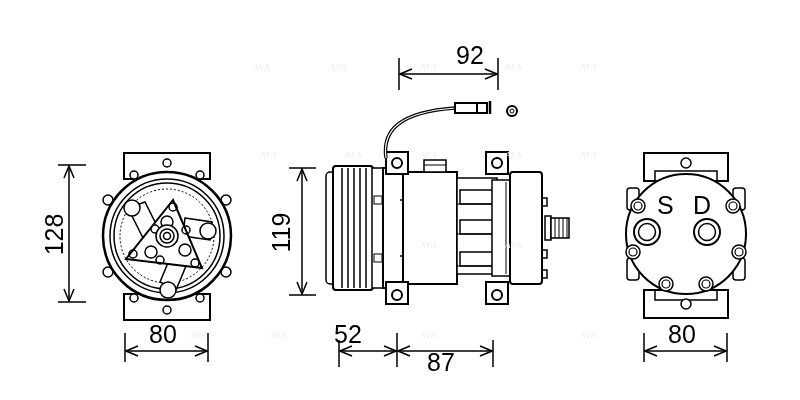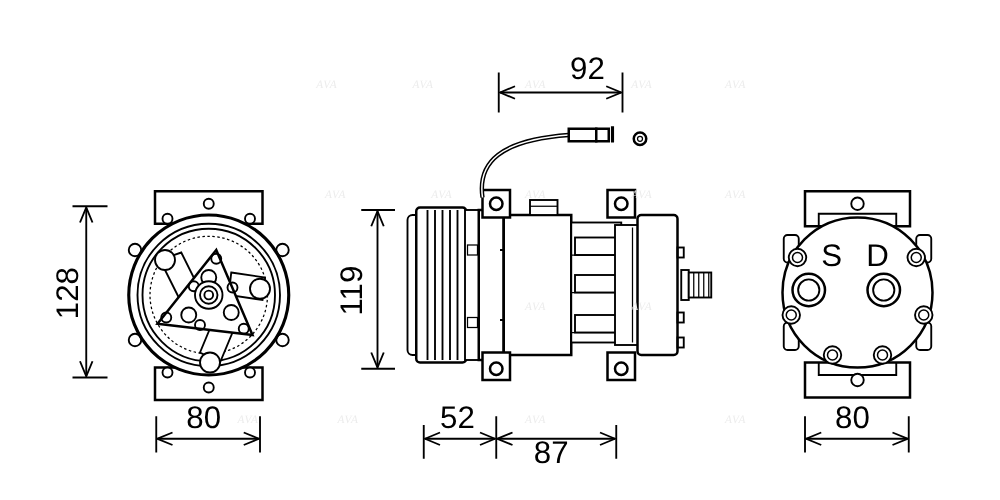--- a/index.html
+++ b/index.html
@@ -219,20 +219,20 @@
       <span class="watermark" style="left: 580px; top: 330px; color: rgb(236, 236, 236);">AVA</span>
       <span class="watermark" style="left: 420px; top: 240px; color: rgb(236, 236, 236);">AVA</span>
       <span class="watermark" style="left: 505px; top: 240px; color: rgb(236, 236, 236);">AVA</span>
     </div>
 
   
   <span class="dim-label vertical" style="left:34px; top:222px;">128</span>
   <span class="dim-label" style="left:149px; top:322px;">80</span>
   <span class="dim-label vertical" style="left:262px; top:220px;">119</span>
   <span class="dim-label" style="left:432px; top:43px;margin-left:24px;">92</span>
-  <span class="dim-label" style="left:352px; top:322px;">52</span>
+  <span class="dim-label" style="left:334px; top:322px;">52</span>
   <span class="dim-label" style="left:427px; top:322px;margin-top:28px;">87</span>
   <span class="dim-label" style="left:668px; top:322px;">80</span>
 
   
   <span class="port-label" style="left:657px; top:193px;">S</span>
   <span class="port-label" style="left:693px; top:193px;">D</span>
 </div>
 
 </body></html>

